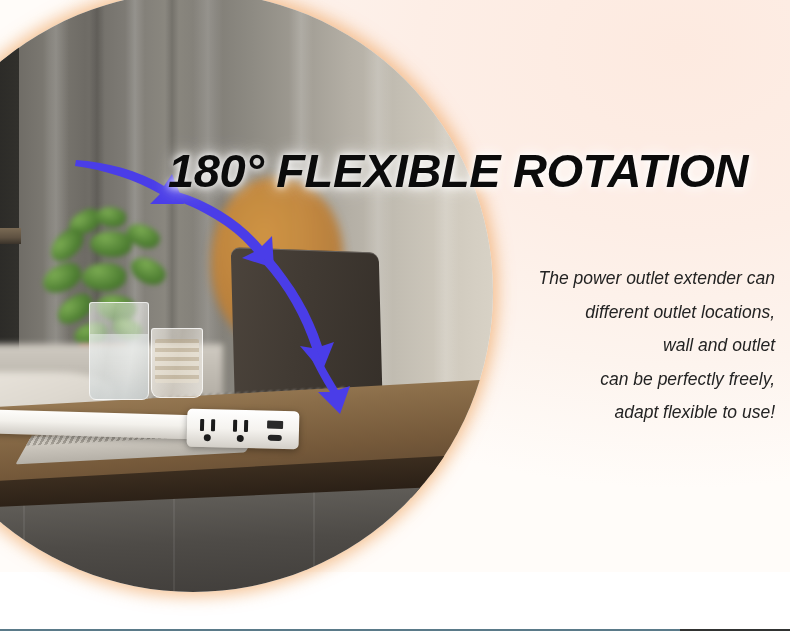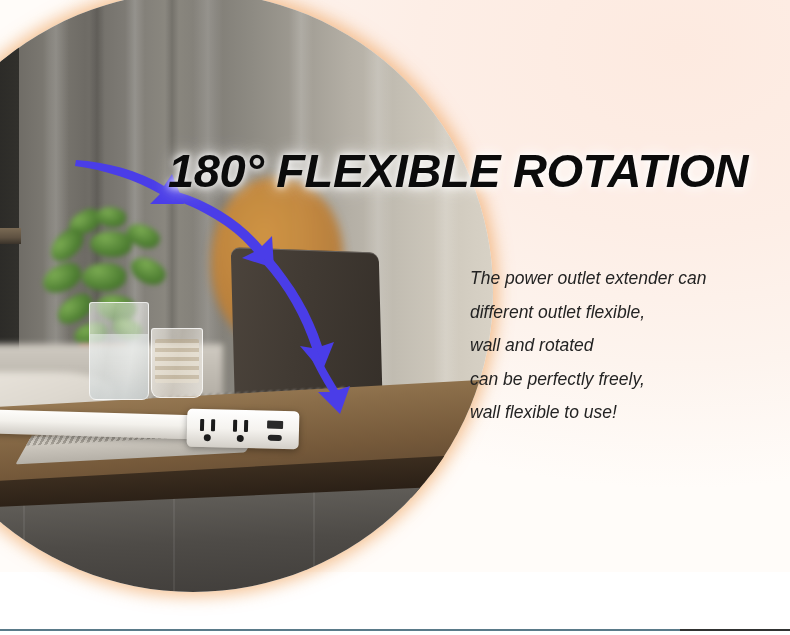--- a/index.html
+++ b/index.html
@@ -287,21 +287,21 @@
        0 0 14px rgba(255,255,255,.8),
        0 0 22px rgba(255,255,255,.55);
   }
 
   
   .body-copy {
     position: absolute;
     left: 470px; top: 262px;
     width: 305px;
     z-index: 9;
-    text-align: left;
+    text-align: right;
     font-family: "Liberation Sans", sans-serif;
     font-style: italic;
     font-size: 17.5px;
     line-height: 33.5px;
     color: #232323;
   }
   .body-copy .ln { display: block; white-space: nowrap; }
 </style>
 </head>
 <body>
@@ -401,22 +401,22 @@
       <path d="M262,262 C286,288 302,318 312,348 L300,346 L322,372 L334,342 L322,346 C312,314 294,284 270,256 Z"></path>
 
       <path d="M308,352 C316,368 322,380 330,392 L318,392 L340,414 L350,386 L338,390 C330,376 322,364 316,348 Z"></path>
     </g>
   </svg>
 
   <div class="headline">180° FLEXIBLE ROTATION</div>
 
   <div class="body-copy">
     <span class="ln">The power outlet extender can</span>
-    <span class="ln">different outlet flexible,</span>
-    <span class="ln">wall and rotated</span>
+    <span class="ln">different outlet locations,</span>
+    <span class="ln">wall and outlet</span>
     <span class="ln">can be perfectly freely,</span>
-    <span class="ln">wall flexible to use!</span>
+    <span class="ln">adapt flexible to use!</span>
   </div>
 
   <div class="bottom-rule"></div>
   <div class="bottom-rule-dark"></div>
 
 </div>
 
 </body></html>

